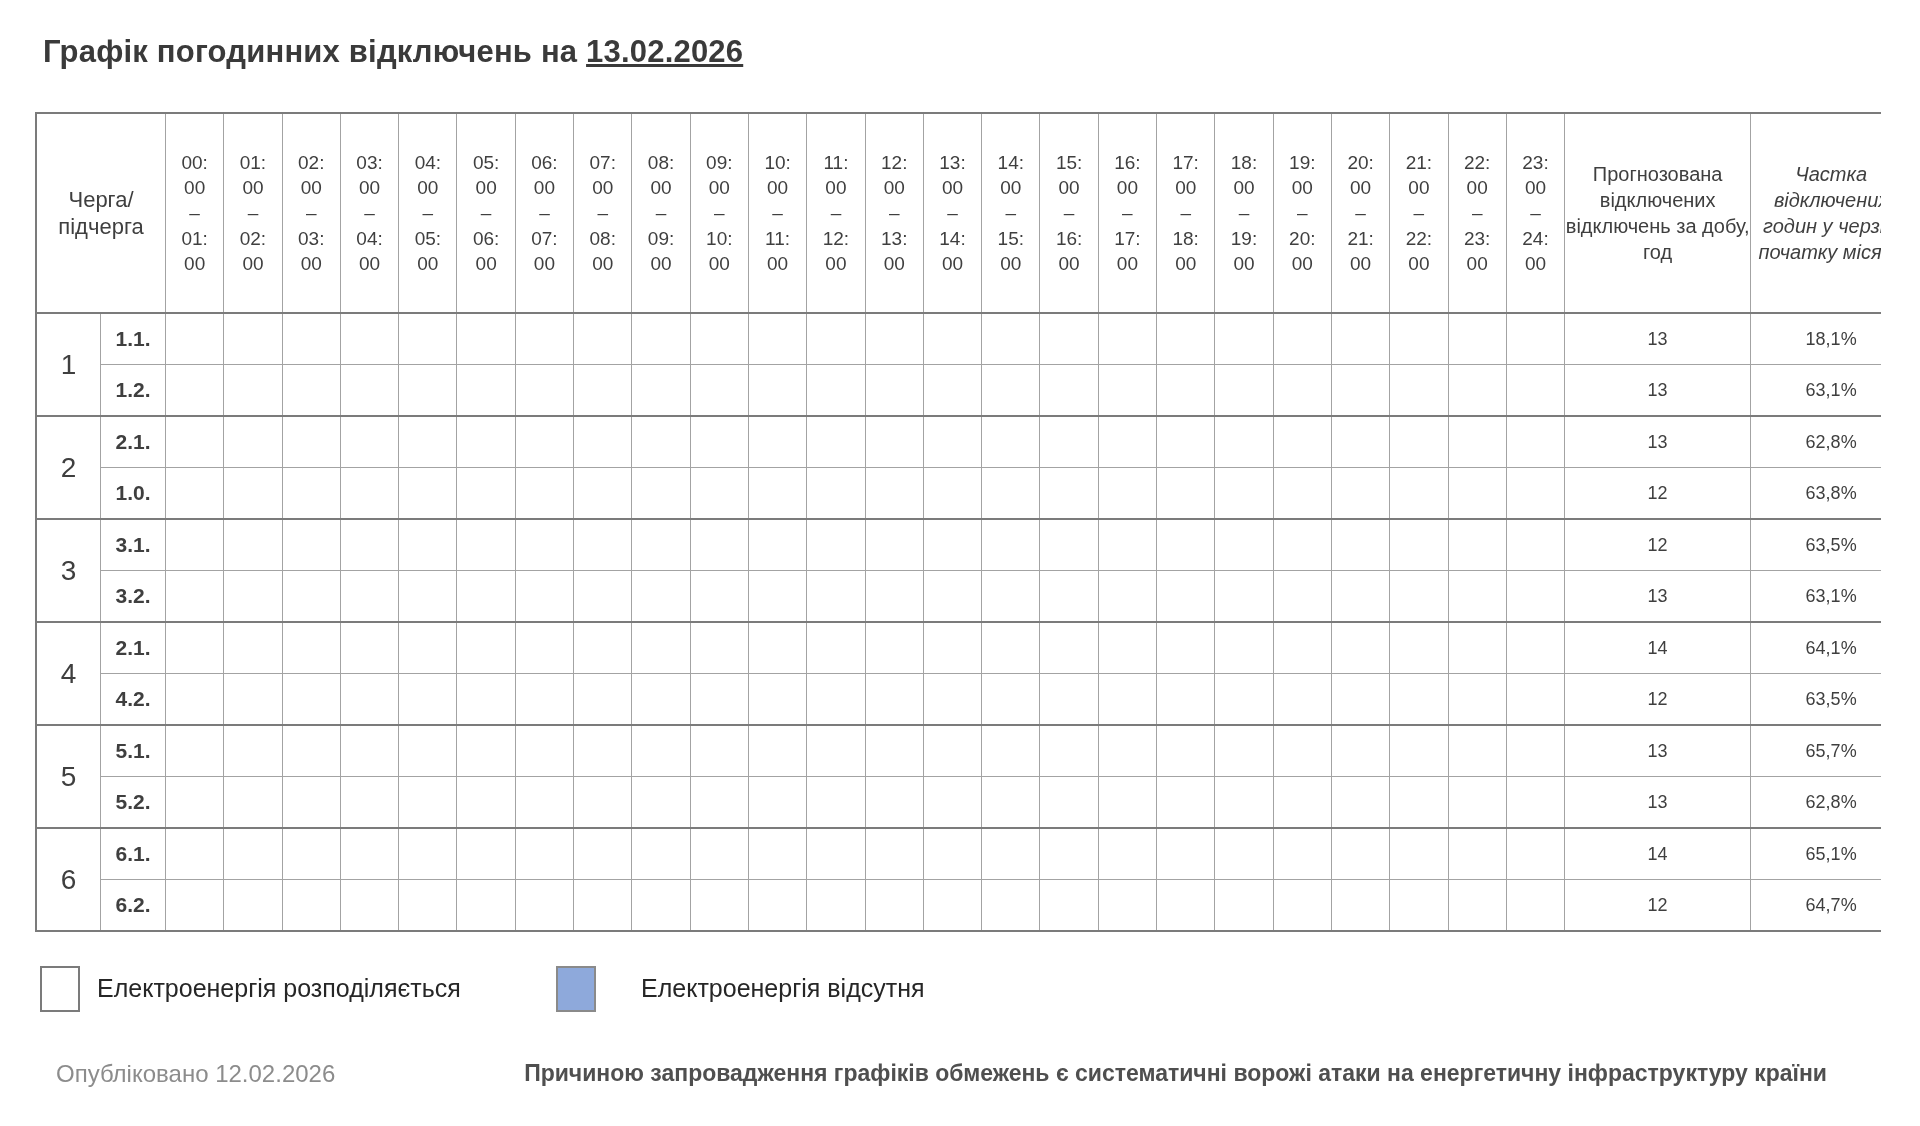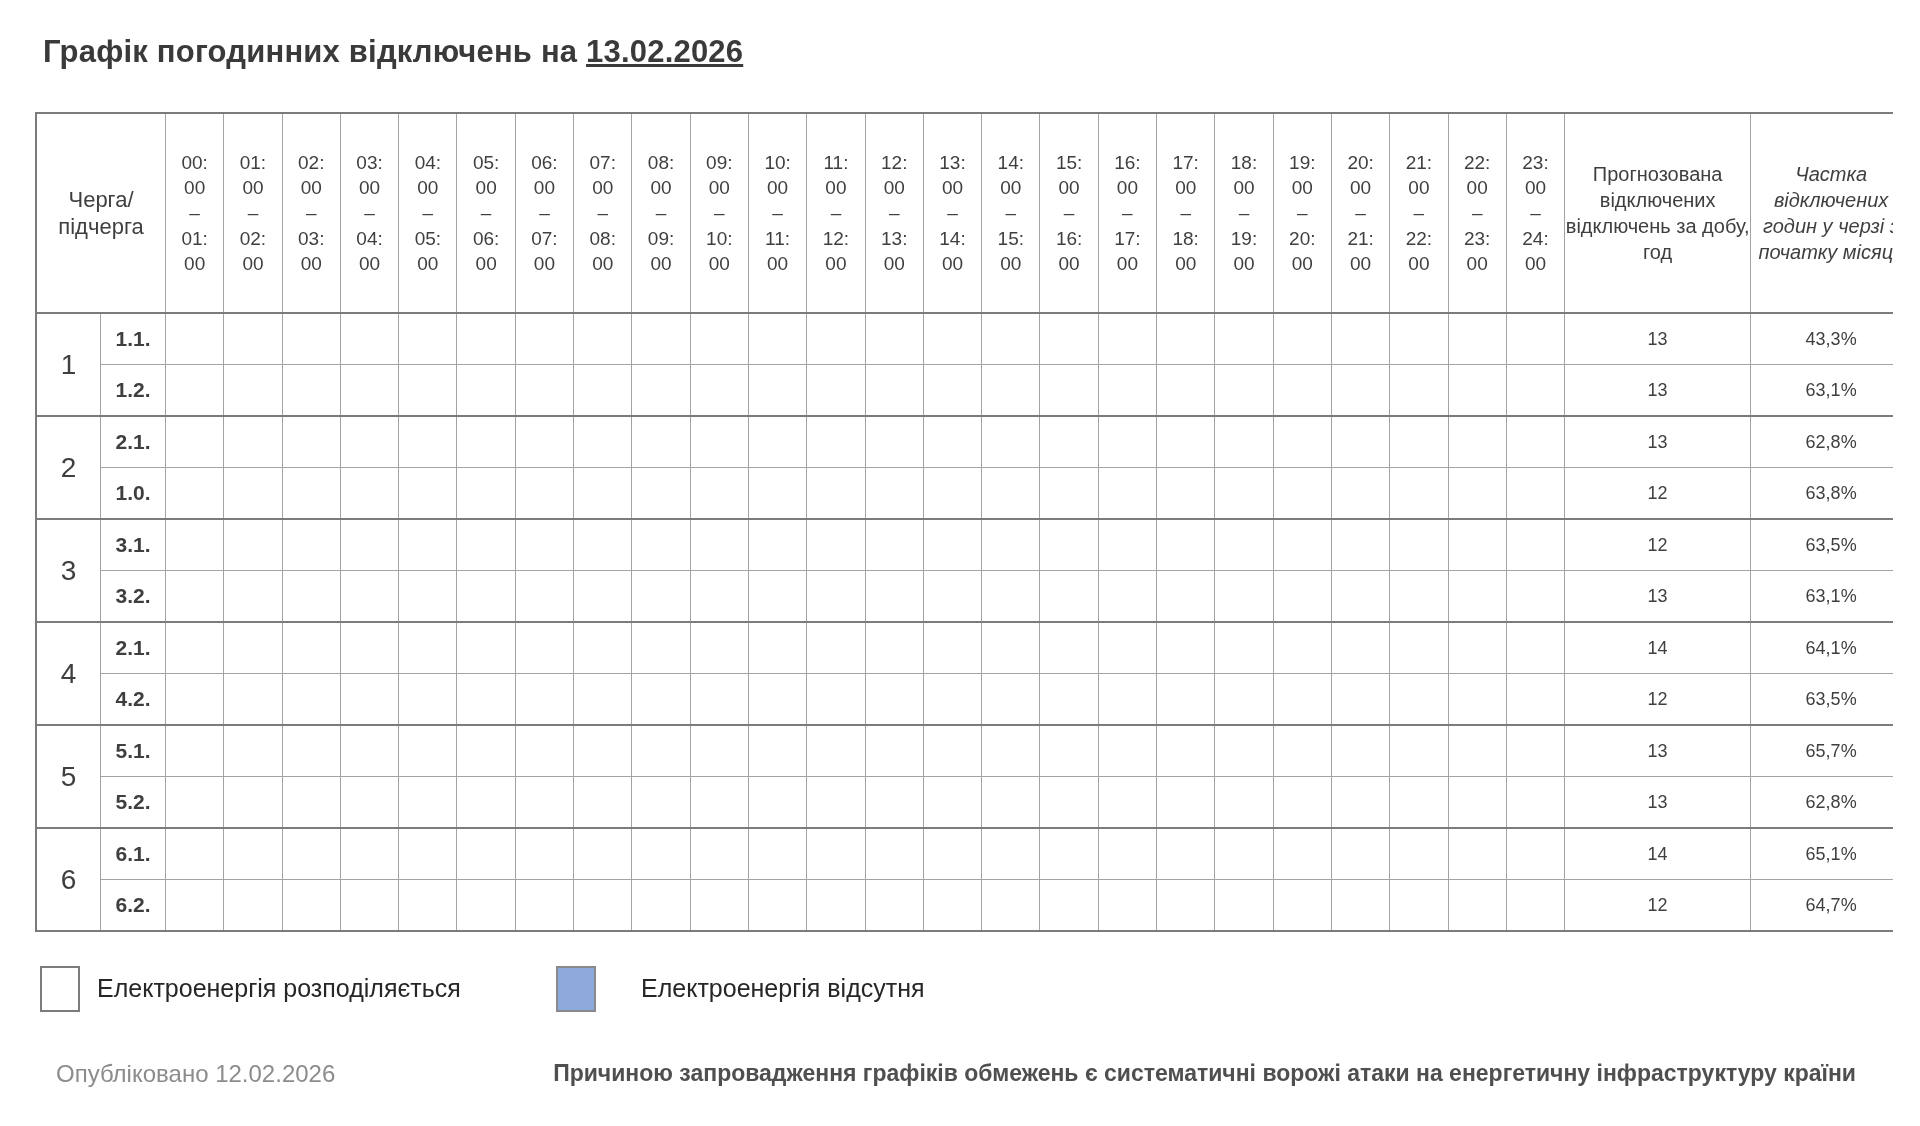--- a/index.html
+++ b/index.html
@@ -1,17 +1,17 @@
 <!DOCTYPE html>
 <html style="--outage: #8EA9DB;"><head>
 <meta charset="utf-8">
 <style>
   html,body{margin:0;padding:0;background:#ffffff;}
   .page{position:relative;width:1881px;height:1126px;background:#ffffff;overflow:hidden;
-        font-family:"Liberation Sans","DejaVu Sans",sans-serif;color:#3f3f3f;padding-left:12px;}
+        font-family:"Liberation Sans","DejaVu Sans",sans-serif;color:#3f3f3f;}
 
   .title{position:absolute;left:43px;top:34px;font-size:31px;font-weight:bold;color:#3a3a3a;letter-spacing:.2px;}
   .title .date{text-decoration:underline;}
 
   table.sched{position:absolute;left:35px;top:112px;width:1848px;border-collapse:collapse;
               table-layout:fixed;border:2px solid #7b7b7b;}
   table.sched th,table.sched td{border:1px solid #a3a3a3;padding:0;text-align:center;vertical-align:middle;
               background:#ffffff;overflow:hidden;}
   table.sched thead th{height:198px;font-weight:normal;}
   th.corner{font-weight:bold;font-size:22px;line-height:1.25;white-space:pre-line;}
@@ -29,21 +29,21 @@
   .legend{position:absolute;top:966px;left:0;width:1920px;height:48px;}
   .legend .swatch{position:absolute;width:40px;height:46px;border:2px solid #7b7b7b;box-sizing:border-box;}
   .legend .sw-on{left:40px;background:#ffffff;}
   .legend .sw-off{left:556px;background:var(--outage,#8EA9DB);border-color:#8a8a8a;}
   .legend .lbl{position:absolute;top:8px;font-size:25px;color:#262626;}
   .legend .lbl-on{left:97px;}
   .legend .lbl-off{left:613px;margin-left:28px;}
 
   .footer{position:absolute;top:1056px;left:40px;right:37px;height:40px;}
   .published{position:absolute;left:16px;top:4px;font-size:24px;color:#8c8c8c;}
-  .note{position:absolute;right:0;top:4px;font-size:23px;font-weight:bold;color:#4f4f4f;}
+  .note{position:absolute;right:17px;top:4px;font-size:23px;font-weight:bold;color:#4f4f4f;}
 </style>
 </head>
 <body>
 
 <div class="page">
 
   <div class="title"><span>Графік погодинних відключень на </span><span class="date">13.02.2026</span></div>
 
   <table class="sched">
     <thead>
@@ -196,21 +196,21 @@
           <td class="hourcell off"></td>
           <td class="hourcell off"></td>
           <td class="hourcell off"></td>
           <td class="hourcell"></td>
           <td class="hourcell"></td>
           <td class="hourcell off"></td>
           <td class="hourcell off"></td>
           <td class="hourcell off"></td>
           <td class="hourcell"></td>
           <td class="val">13</td>
-          <td class="val">43,3%</td>
+          <td class="val">18,1%</td>
         </tr>
         <tr>
           <td class="sub">1.2.</td>
           <td class="hourcell off"></td>
           <td class="hourcell off"></td>
           <td class="hourcell"></td>
           <td class="hourcell"></td>
           <td class="hourcell"></td>
           <td class="hourcell"></td>
           <td class="hourcell off"></td>

